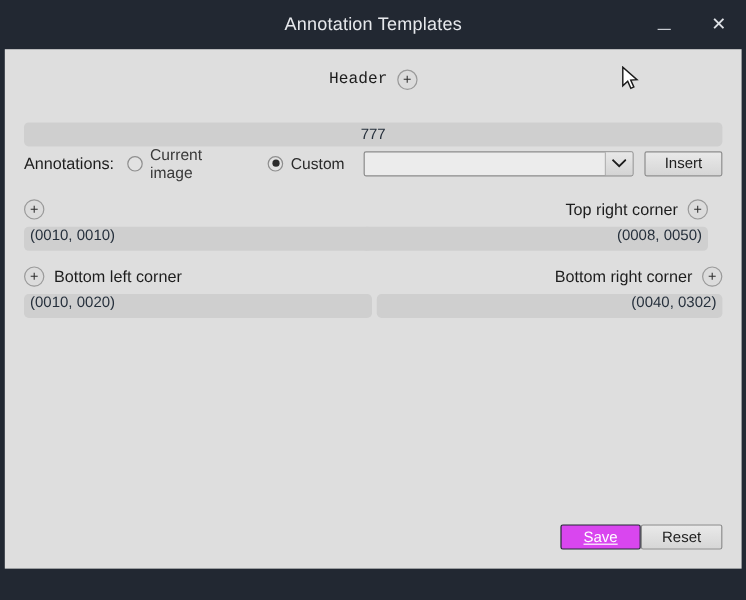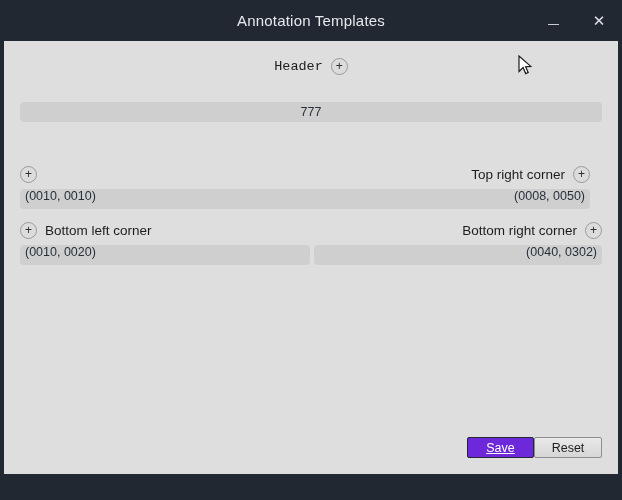--- a/index.html
+++ b/index.html
@@ -268,21 +268,21 @@
   .footer {
     position: absolute;
     right: 16px;
     top: 396px;
     display: flex;
     gap: 0px;
   }
   .save-btn {
     width: 67px;
     height: 21px;
-    background: #6d28d9;
+    background: #d946ef;
     border: 1px solid #222832;
     color: #ffffff;
     border-radius: 2px;
     text-decoration: underline;
   }
   .reset-btn {
     width: 68px;
     height: 21px;
     border-radius: 2px;
   }
@@ -330,20 +330,44 @@
       <span class="header-label">Header</span>
       <span class="plus-btn">
         <span>+</span>
       </span>
     </div>
 
     <div class="header-field">
       <span>777</span>
     </div>
 
+    <div class="annotations-row">
+      <span class="annotations-label">Annotations:</span>
+
+      <span class="radio-wrap">
+        <span class="radio"></span>
+        <span class="radio-label muted">Current image</span>
+      </span>
+
+      <span class="radio-wrap">
+        <span class="radio checked"></span>
+        <span class="radio-label">Custom</span>
+      </span>
+
+      <span class="select">
+        <span class="select-value"></span>
+        <span class="select-arrow">
+          <svg width="12" height="8" viewBox="0 0 12 8" aria-hidden="true">
+            <path d="M1 1.6 L6 6.4 L11 1.6" fill="none" stroke="#1d1d1d" stroke-width="1.6" stroke-linecap="square"></path>
+          </svg>
+        </span>
+      </span>
+
+      <span class="btn insert-btn">Insert</span>
+    </div>
 
     <div class="corner-block block-tl">
       <div class="corner-label-row">
         <span class="plus-btn">
           <span>+</span>
         </span>
       </div>
       <div class="corner-field">
         <span>(0010, 0010)</span>
       </div>

